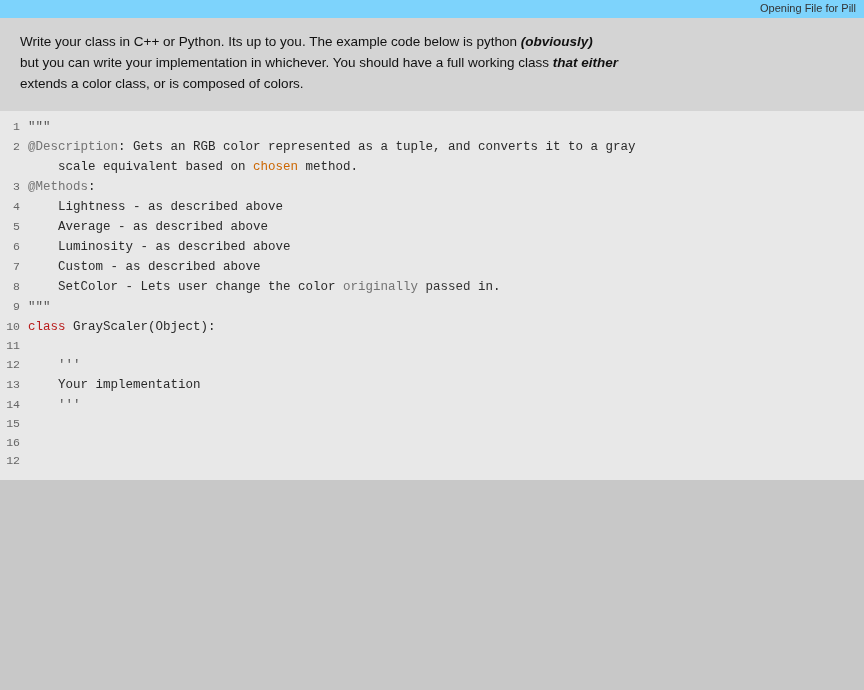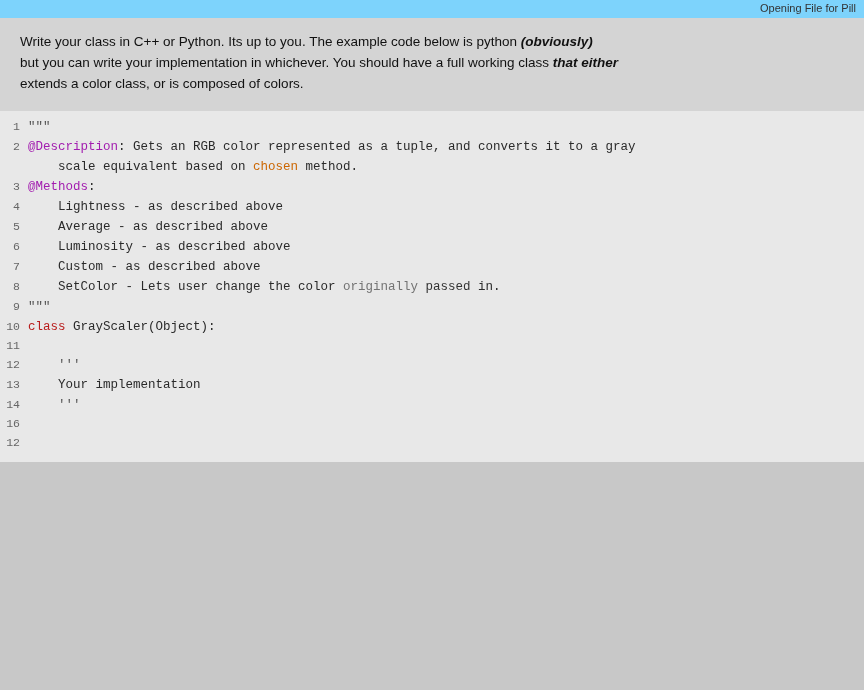--- a/index.html
+++ b/index.html
@@ -74,21 +74,21 @@
       color: #2a2a2a;
       white-space: pre;
     }
 
     .kw-class {
       color: #b91c1c;
       font-weight: normal;
     }
 
     .kw-decorator {
-      color: #a21caf;
+      color: #737373;
     }
 
     .str-comment {
       color: #555;
     }
 
     .bottom-area {
       background-color: #c8c8c8;
       flex: 1;
       min-height: 250px;
@@ -177,20 +177,24 @@
   <div class="code-line">
     <span class="line-num">13</span>
     <span class="code-text">    Your implementation</span>
   </div>
 
   <div class="code-line">
     <span class="line-num">14</span>
     <span class="code-text str-comment">    '''</span>
   </div>
 
+  <div class="code-line">
+    <span class="line-num">15</span>
+    <span class="code-text"></span>
+  </div>
 
   <div class="code-line">
     <span class="line-num">16</span>
     <span class="code-text"></span>
   </div>
 
   <div class="code-line">
     <span class="line-num">12</span>
     <span class="code-text"></span>
   </div>

